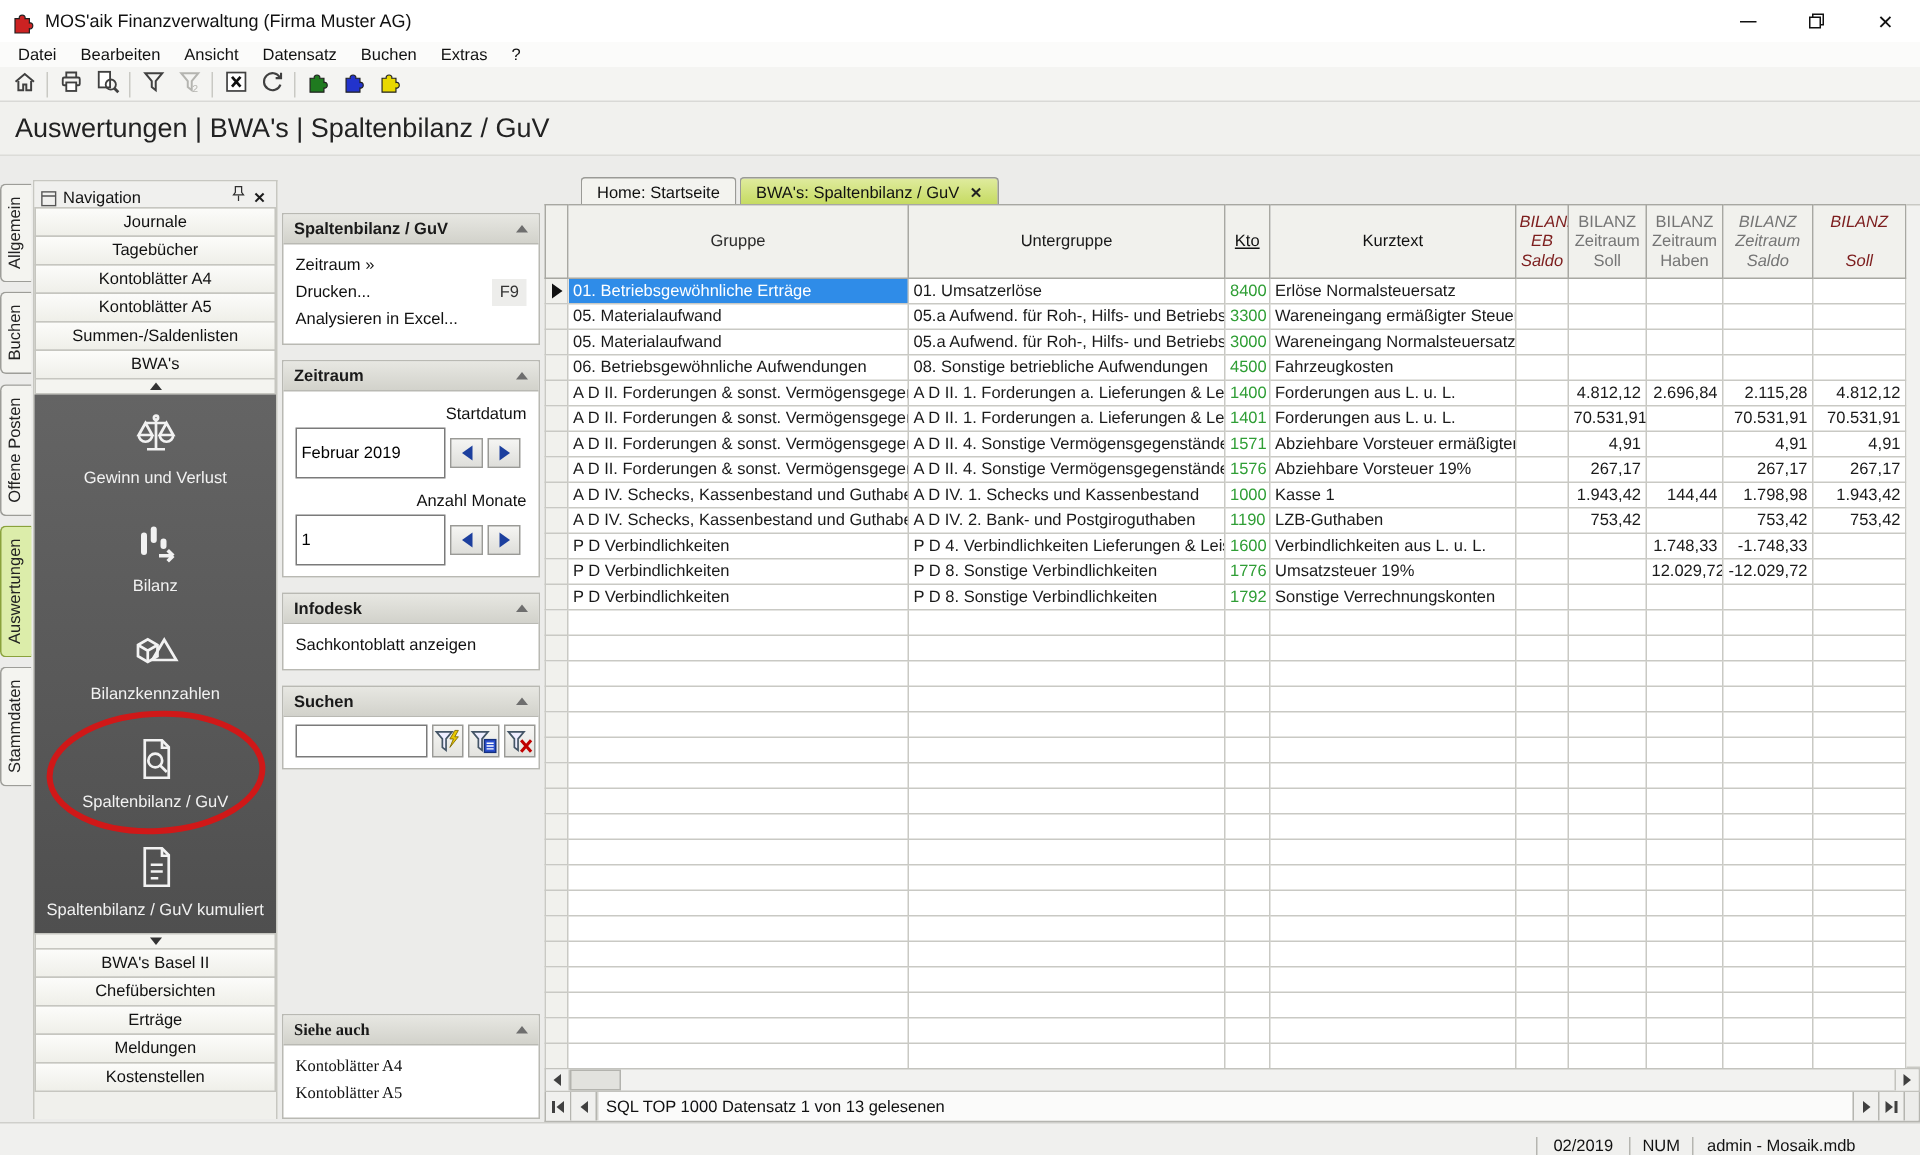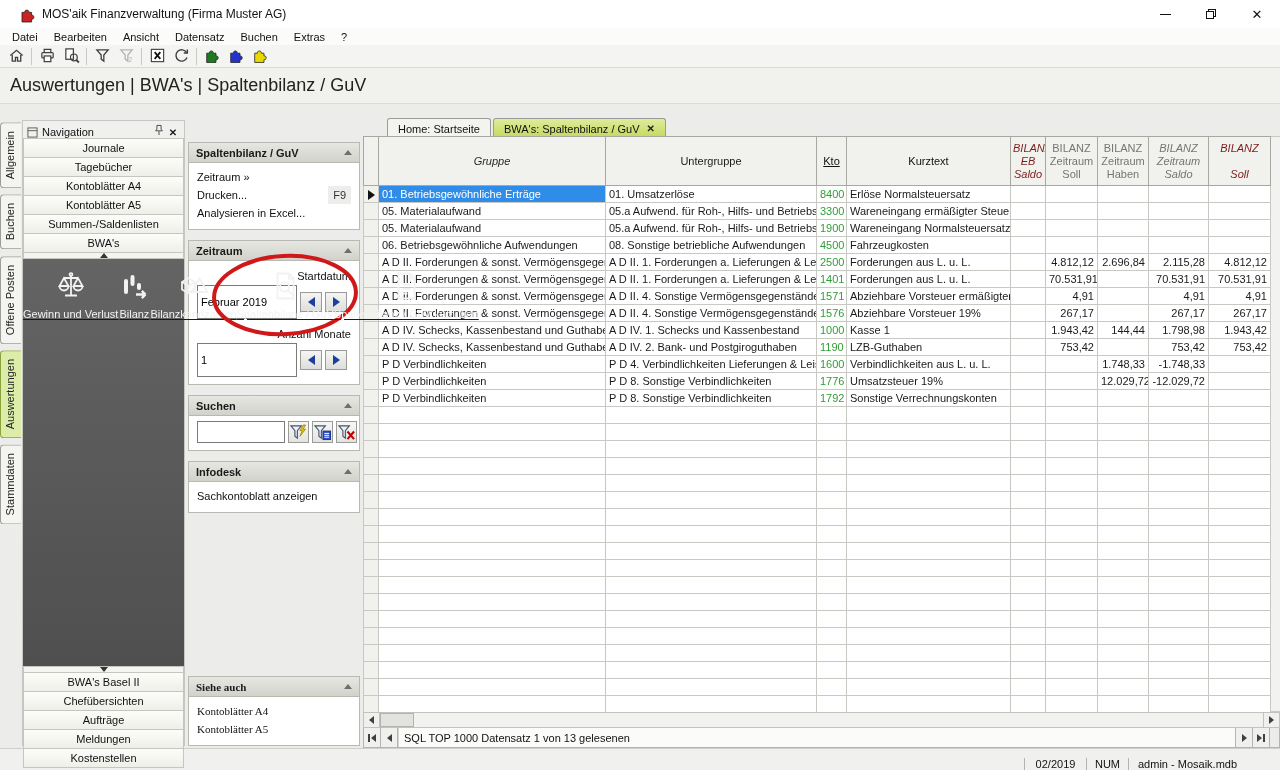--- a/index.html
+++ b/index.html
@@ -2,21 +2,21 @@
 <html><head>
 <meta charset="utf-8">
 <style>
   * { margin:0; padding:0; box-sizing:border-box; }
   html,body { width:1280px; height:770px; overflow:hidden; }
   body { font-family:"Liberation Sans", sans-serif; font-size:11px; color:#1a1a1a; background:#ececea; }
 
   .window { width:1280px; height:770px; display:flex; flex-direction:column; background:#ececea; }
 
   
-  .titlebar { height:28px; background:#fff; display:flex; align-items:center; padding-left:20px; flex:none; }
+  .titlebar { height:28px; background:#fff; display:flex; align-items:center; padding-left:8px; flex:none; }
   .titlebar .appicon { width:16px; height:16px; margin-right:6px; }
   .titlebar .title { font-size:12px; color:#111; }
   .wincontrols { margin-left:auto; display:flex; height:100%; }
   .wbtn { width:46px; display:flex; align-items:center; justify-content:center; }
   .min-glyph { width:11px; height:1px; background:#111; display:block; }
   .close-glyph { font-size:13px; color:#111; line-height:1; }
 
   
   .menubar { height:17px; background:#fbfbfa; display:flex; align-items:center; padding-left:4px; flex:none; }
   .menu-item { padding:1px 8px; font-size:11px; color:#111; }
@@ -44,21 +44,21 @@
   .navpanel { width:163px; flex:none; margin-top:16px; background:#f0f0ec; display:flex; flex-direction:column; border:1px solid #c7c7c1; border-bottom:none; height:626px; }
   .navheader { height:18px; background:#f0f0ee; border-bottom:1px solid #c7c7c1; display:flex; align-items:flex-end; padding:0 4px; flex:none; }
   .navheader .nh-icon { width:11px; height:11px; margin-right:4px; }
   .navheader .nh-title { flex:1; font-size:11px; color:#111; }
   .navheader .nh-btn { width:14px; text-align:center; }
   .nav-item { height:20px; line-height:19px; text-align:center; background:linear-gradient(#fcfcfa,#efefe9); border:1px solid #c6c6c0; margin-top:-1px; font-size:11px; color:#111; }
   .nav-list { flex:none; }
   .scrollrow { height:11px; display:flex; align-items:center; justify-content:center; background:#f4f4f0; border:1px solid #c6c6c0; margin-top:-1px; }
   .tri-up { width:0; height:0; border-left:4px solid transparent; border-right:4px solid transparent; border-bottom:5px solid #333; }
   .tri-down { width:0; height:0; border-left:4px solid transparent; border-right:4px solid transparent; border-top:5px solid #333; }
-  .navicons { height:408px; background:linear-gradient(#646464,#4f4f4f); flex:none; display:flex; flex-direction:row;text-decoration:underline; }
+  .navicons { height:360px; background:linear-gradient(#646464,#4f4f4f); flex:none; display:flex; flex-direction:column; }
   .nav-icon-item { height:72px; display:flex; flex-direction:column; align-items:center; justify-content:center; position:relative; }
   .nav-icon-item svg.glyph { width:32px; height:32px; margin-bottom:4px; }
   .nav-icon-item .nil-label { color:#f2f2f2; font-size:11px; white-space:nowrap; }
   .red-ellipse { position:absolute; left:50%; top:50%; transform:translate(-50%,-50%); width:150px; height:86px; pointer-events:none; }
 
   
   .taskpanel { width:172px; flex:none; margin:16px 0 0 3px; padding-top:22px; display:flex; flex-direction:column; height:628px; }
   .section { background:#fff; border:1px solid #b9b9b3; margin-bottom:10px; }
   .sec-head { height:20px; background:linear-gradient(#e7e7e2,#d2d2cb); border-bottom:1px solid #b9b9b3; display:flex; align-items:center; padding:0 7px; }
   .sec-title { font-weight:bold; font-size:11px; color:#1a1a1a; flex:1; }
@@ -81,21 +81,21 @@
   .content { width:917px; flex:none; margin:14px 0 0 3px; display:flex; flex-direction:column; }
   .doctabs { height:18px; display:flex; align-items:flex-end; padding-left:24px; flex:none; }
   .doctab { height:18px; padding:2px 10px 0 10px; font-size:11px; border:1px solid #9a9a96; border-bottom:none; border-radius:3px 3px 0 0; background:#f3f3ef; margin-right:2px; display:flex; align-items:center; color:#111; }
   .doctab.active { background:linear-gradient(#dfeb9e,#c6db62); }
   .doctab .tab-close { margin-left:7px; font-size:10px; font-weight:bold; color:#222; }
 
   .tablewrap { height:576px; display:flex; flex:none; }
   table.grid { border-collapse:collapse; table-layout:fixed; width:907px; background:#fff; }
   .grid th, .grid td { border:1px solid #c9c9c4; overflow:hidden; white-space:nowrap; }
   .grid thead th { height:49px; background:#f1f1ed; border-color:#a8a8a2; font-weight:normal; vertical-align:middle; text-align:center; font-size:11px; line-height:13px; padding:0 2px; }
-  th.h-group { background:#b5d334; color:#2a2a2a;font-style:italic; }
+  th.h-group { background:#b5d334; color:#2a2a2a; }
   th.h-kto { font-weight:bold; text-decoration:underline; color:#111; }
   th.h-bold { font-weight:bold; color:#111; }
   th.h-red-i { color:#7c1d1d; font-style:italic; font-weight:bold; }
   th.h-gray { color:#757575; }
   th.h-gray-i { color:#757575; font-style:italic; }
   th.h-red-bi { color:#7c1d1d; font-style:italic; font-weight:bold; }
   th.marker-h { background:#f1f1ed; border-color:#a8a8a2; }
   .grid td { height:17px; padding:0 3px; font-size:11px; color:#1a1a1a; }
   td.marker { background:#f1f1ed; padding:0; text-align:center; }
   td.c-num { text-align:right; }
@@ -316,21 +316,21 @@
               </svg></span>
             <span class="nil-label">Spaltenbilanz / GuV kumuliert</span>
           </div>
         </div>
       <div class="scrollrow">
           <span class="tri-down"></span>
         </div>
       <div class="nav-list" id="nav-bottom">
           <div class="nav-item">BWA's Basel II</div>
           <div class="nav-item">Chefübersichten</div>
-          <div class="nav-item">Aufträge</div>
+          <div class="nav-item">Erträge</div>
           <div class="nav-item">Meldungen</div>
           <div class="nav-item">Kostenstellen</div>
         </div>
     </div>
 
     <div class="taskpanel">
       <div class="section">
         <div class="sec-head">
           <span class="sec-title">Spaltenbilanz / GuV</span>
           <span class="sec-collapse"></span>
@@ -369,20 +369,30 @@
           <div class="fld-row">
             <input class="tp-input" value="1" style="">
             <span class="spin">
                 <span class="tri-l-blue"></span>
               </span>
             <span class="spin">
                 <span class="tri-r-blue"></span>
               </span>
           </div>
         </div>
+      </div>
+
+      <div class="section">
+        <div class="sec-head">
+          <span class="sec-title">Infodesk</span>
+          <span class="sec-collapse"></span>
+        </div>
+        <div class="sec-body" id="infodesk-links">
+            <div class="tp-link">Sachkontoblatt anzeigen</div>
+          </div>
       </div>
 
       <div class="section">
         <div class="sec-head">
           <span class="sec-title">Suchen</span>
           <span class="sec-collapse"></span>
         </div>
         <div class="sec-body">
           <div class="fld-row">
             <input class="search-input" value="" style="">
@@ -400,30 +410,20 @@
                 </svg>
             </span>
             <span class="fbtn">
               <svg viewBox="0 0 20 18">
                   <path d="M2 2h11l-4.2 5v8l-2.6-2V7z" fill="#eef" stroke="#456" stroke-width="1.2"></path>
                   <path d="M11 8l7 8M18 8l-7 8" stroke="#c00000" stroke-width="2.2"></path>
                 </svg>
             </span>
           </div>
         </div>
-      </div>
-
-      <div class="section">
-        <div class="sec-head">
-          <span class="sec-title">Infodesk</span>
-          <span class="sec-collapse"></span>
-        </div>
-        <div class="sec-body" id="infodesk-links">
-            <div class="tp-link">Sachkontoblatt anzeigen</div>
-          </div>
       </div>
 
       <div class="spacer"></div>
 
       <div class="section" style="margin-bottom:2px;font-family:Liberation Serif, serif;">
         <div class="sec-head">
           <span class="sec-title">Siehe auch</span>
           <span class="sec-collapse"></span>
         </div>
         <div class="sec-body" id="sieheauch-links">
@@ -522,21 +522,21 @@
                 <td class="c-num"></td>
                 <td class="c-num"></td>
                 <td class="c-num"></td>
                 <td class="c-num"></td>
                 <td class="c-num"></td>
               </tr>
               <tr>
                 <td class="marker"></td>
                 <td class="c-text">05. Materialaufwand</td>
                 <td class="c-text">05.a Aufwend. für Roh-, Hilfs- und Betriebsstoffe</td>
-                <td class="c-kto">1900</td>
+                <td class="c-kto">3000</td>
                 <td class="c-text">Wareneingang Normalsteuersatz</td>
                 <td class="c-num"></td>
                 <td class="c-num"></td>
                 <td class="c-num"></td>
                 <td class="c-num"></td>
                 <td class="c-num"></td>
               </tr>
               <tr>
                 <td class="marker"></td>
                 <td class="c-text">06. Betriebsgewöhnliche Aufwendungen</td>
@@ -546,21 +546,21 @@
                 <td class="c-num"></td>
                 <td class="c-num"></td>
                 <td class="c-num"></td>
                 <td class="c-num"></td>
                 <td class="c-num"></td>
               </tr>
               <tr>
                 <td class="marker"></td>
                 <td class="c-text">A D II. Forderungen &amp; sonst. Vermögensgegenstände</td>
                 <td class="c-text">A D II. 1. Forderungen a. Lieferungen &amp; Leistungen</td>
-                <td class="c-kto">2500</td>
+                <td class="c-kto">1400</td>
                 <td class="c-text">Forderungen aus L. u. L.</td>
                 <td class="c-num"></td>
                 <td class="c-num">4.812,12</td>
                 <td class="c-num">2.696,84</td>
                 <td class="c-num">2.115,28</td>
                 <td class="c-num">4.812,12</td>
               </tr>
               <tr>
                 <td class="marker"></td>
                 <td class="c-text">A D II. Forderungen &amp; sonst. Vermögensgegenstände</td>

